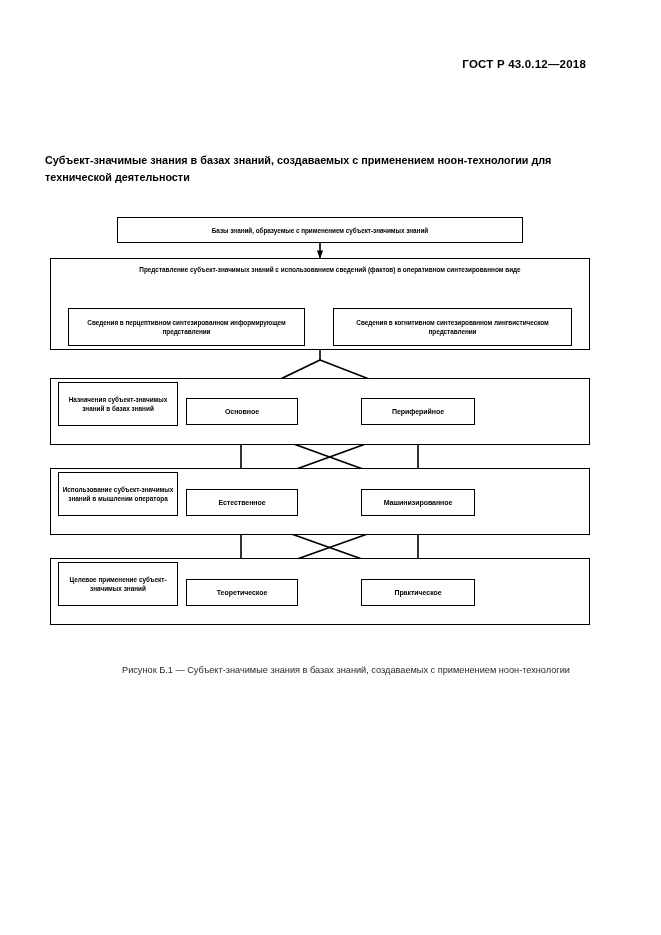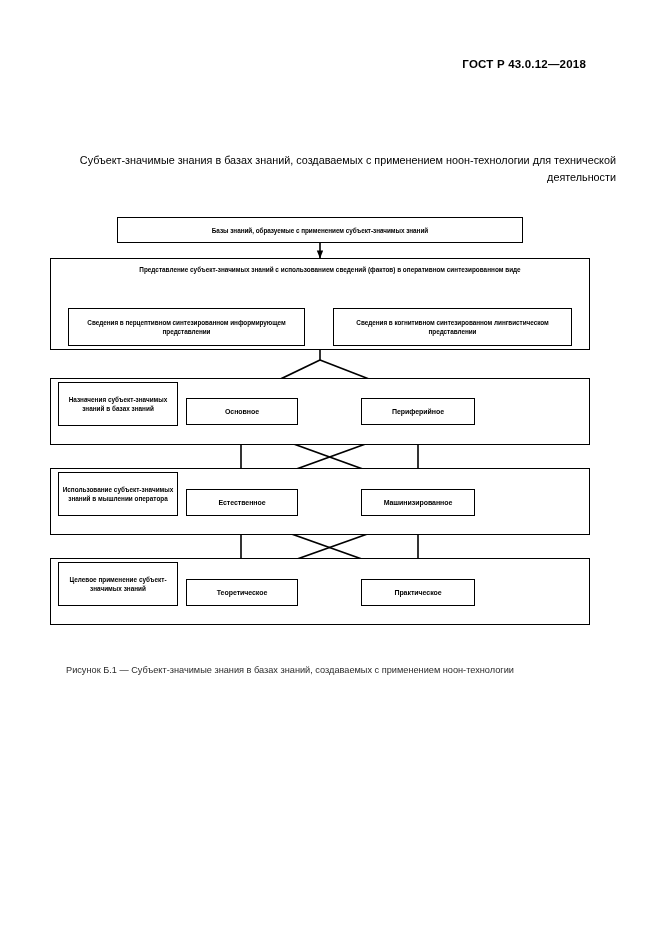--- a/index.html
+++ b/index.html
@@ -36,33 +36,34 @@
     text-align: center;
     font-size: 10.5px;
     font-weight: bold;
     line-height: 15px;
   }
   .doc-title {
     position: absolute;
     top: 152px;
     left: 45px;
     width: 571px;
-    text-align: right;
+    text-align: left;
     font-size: 10.8px;
-    font-weight: normal;
+    font-weight: bold;
     line-height: 17px;
   }
   .figure-caption {
     position: absolute;
     top: 664px;
     left: 66px;
     width: 560px;
     font-size: 9.2px;
     line-height: 13px;
     color: #2b2b2b;
+    text-align: center;
   }
   .page-number {
     position: absolute;
     top: 845px;
     right: 75px;
     font-size: 10.5px;
     color: #333333;
   }
 
   

